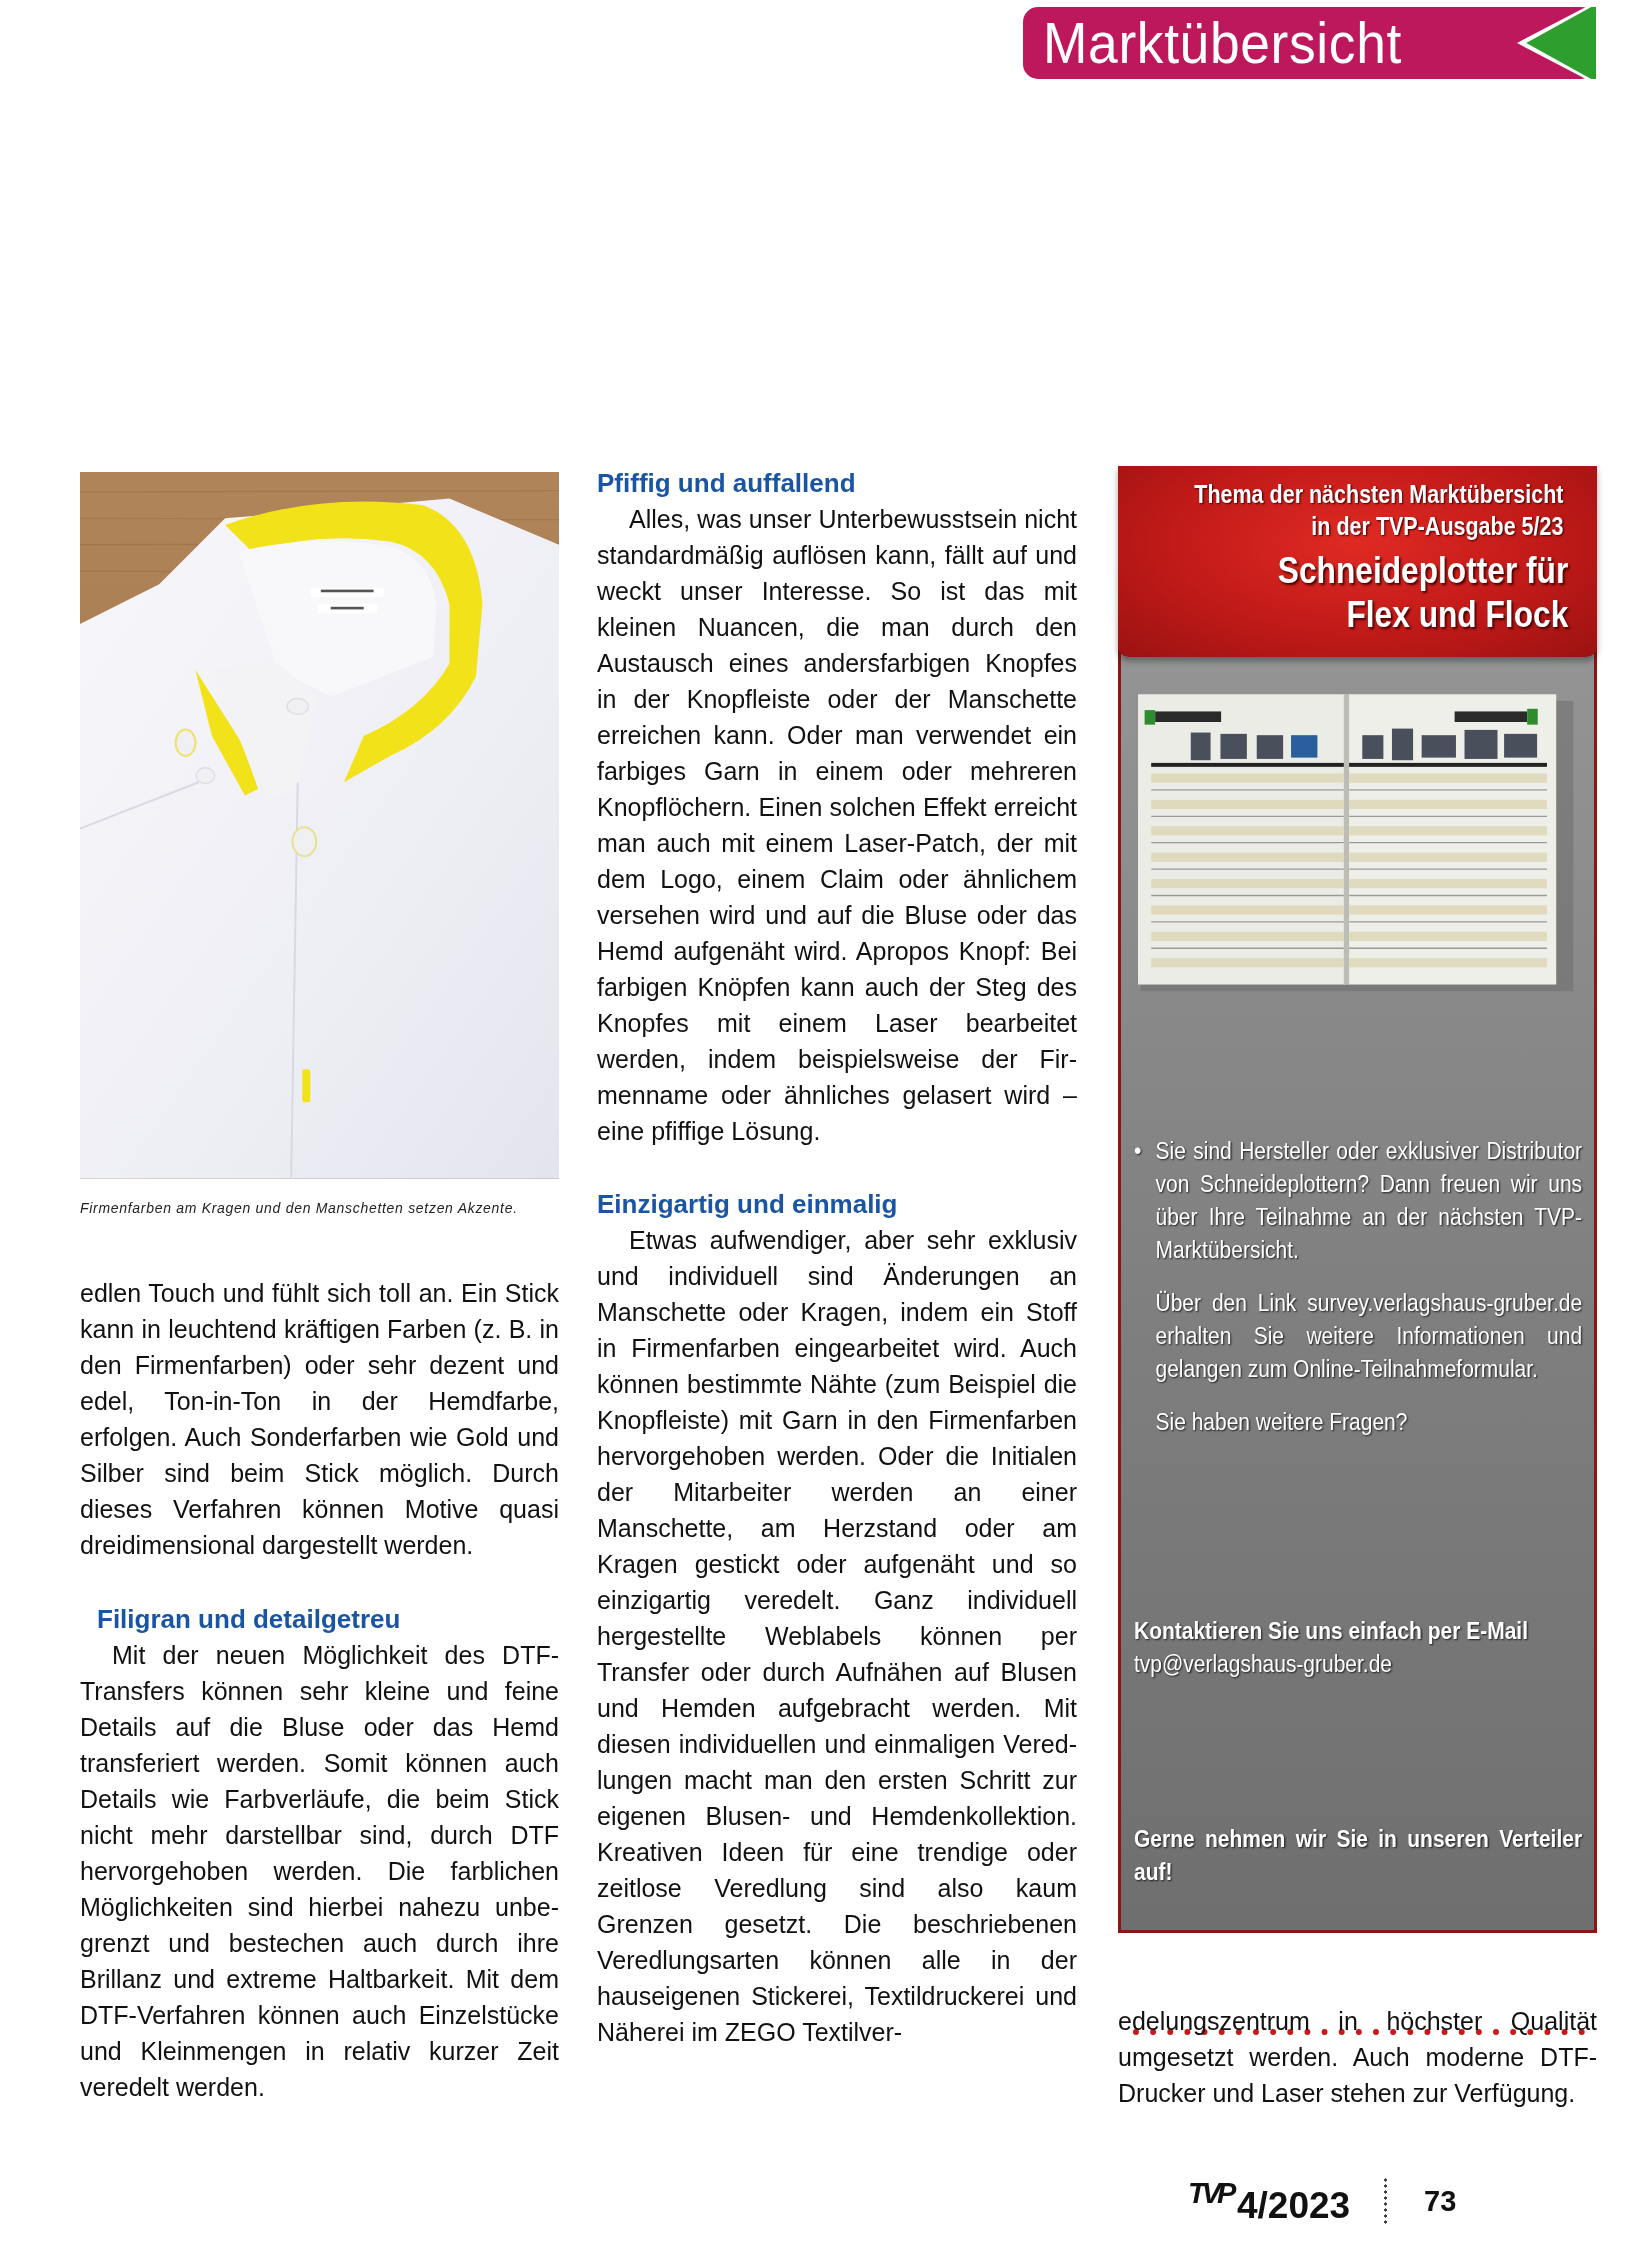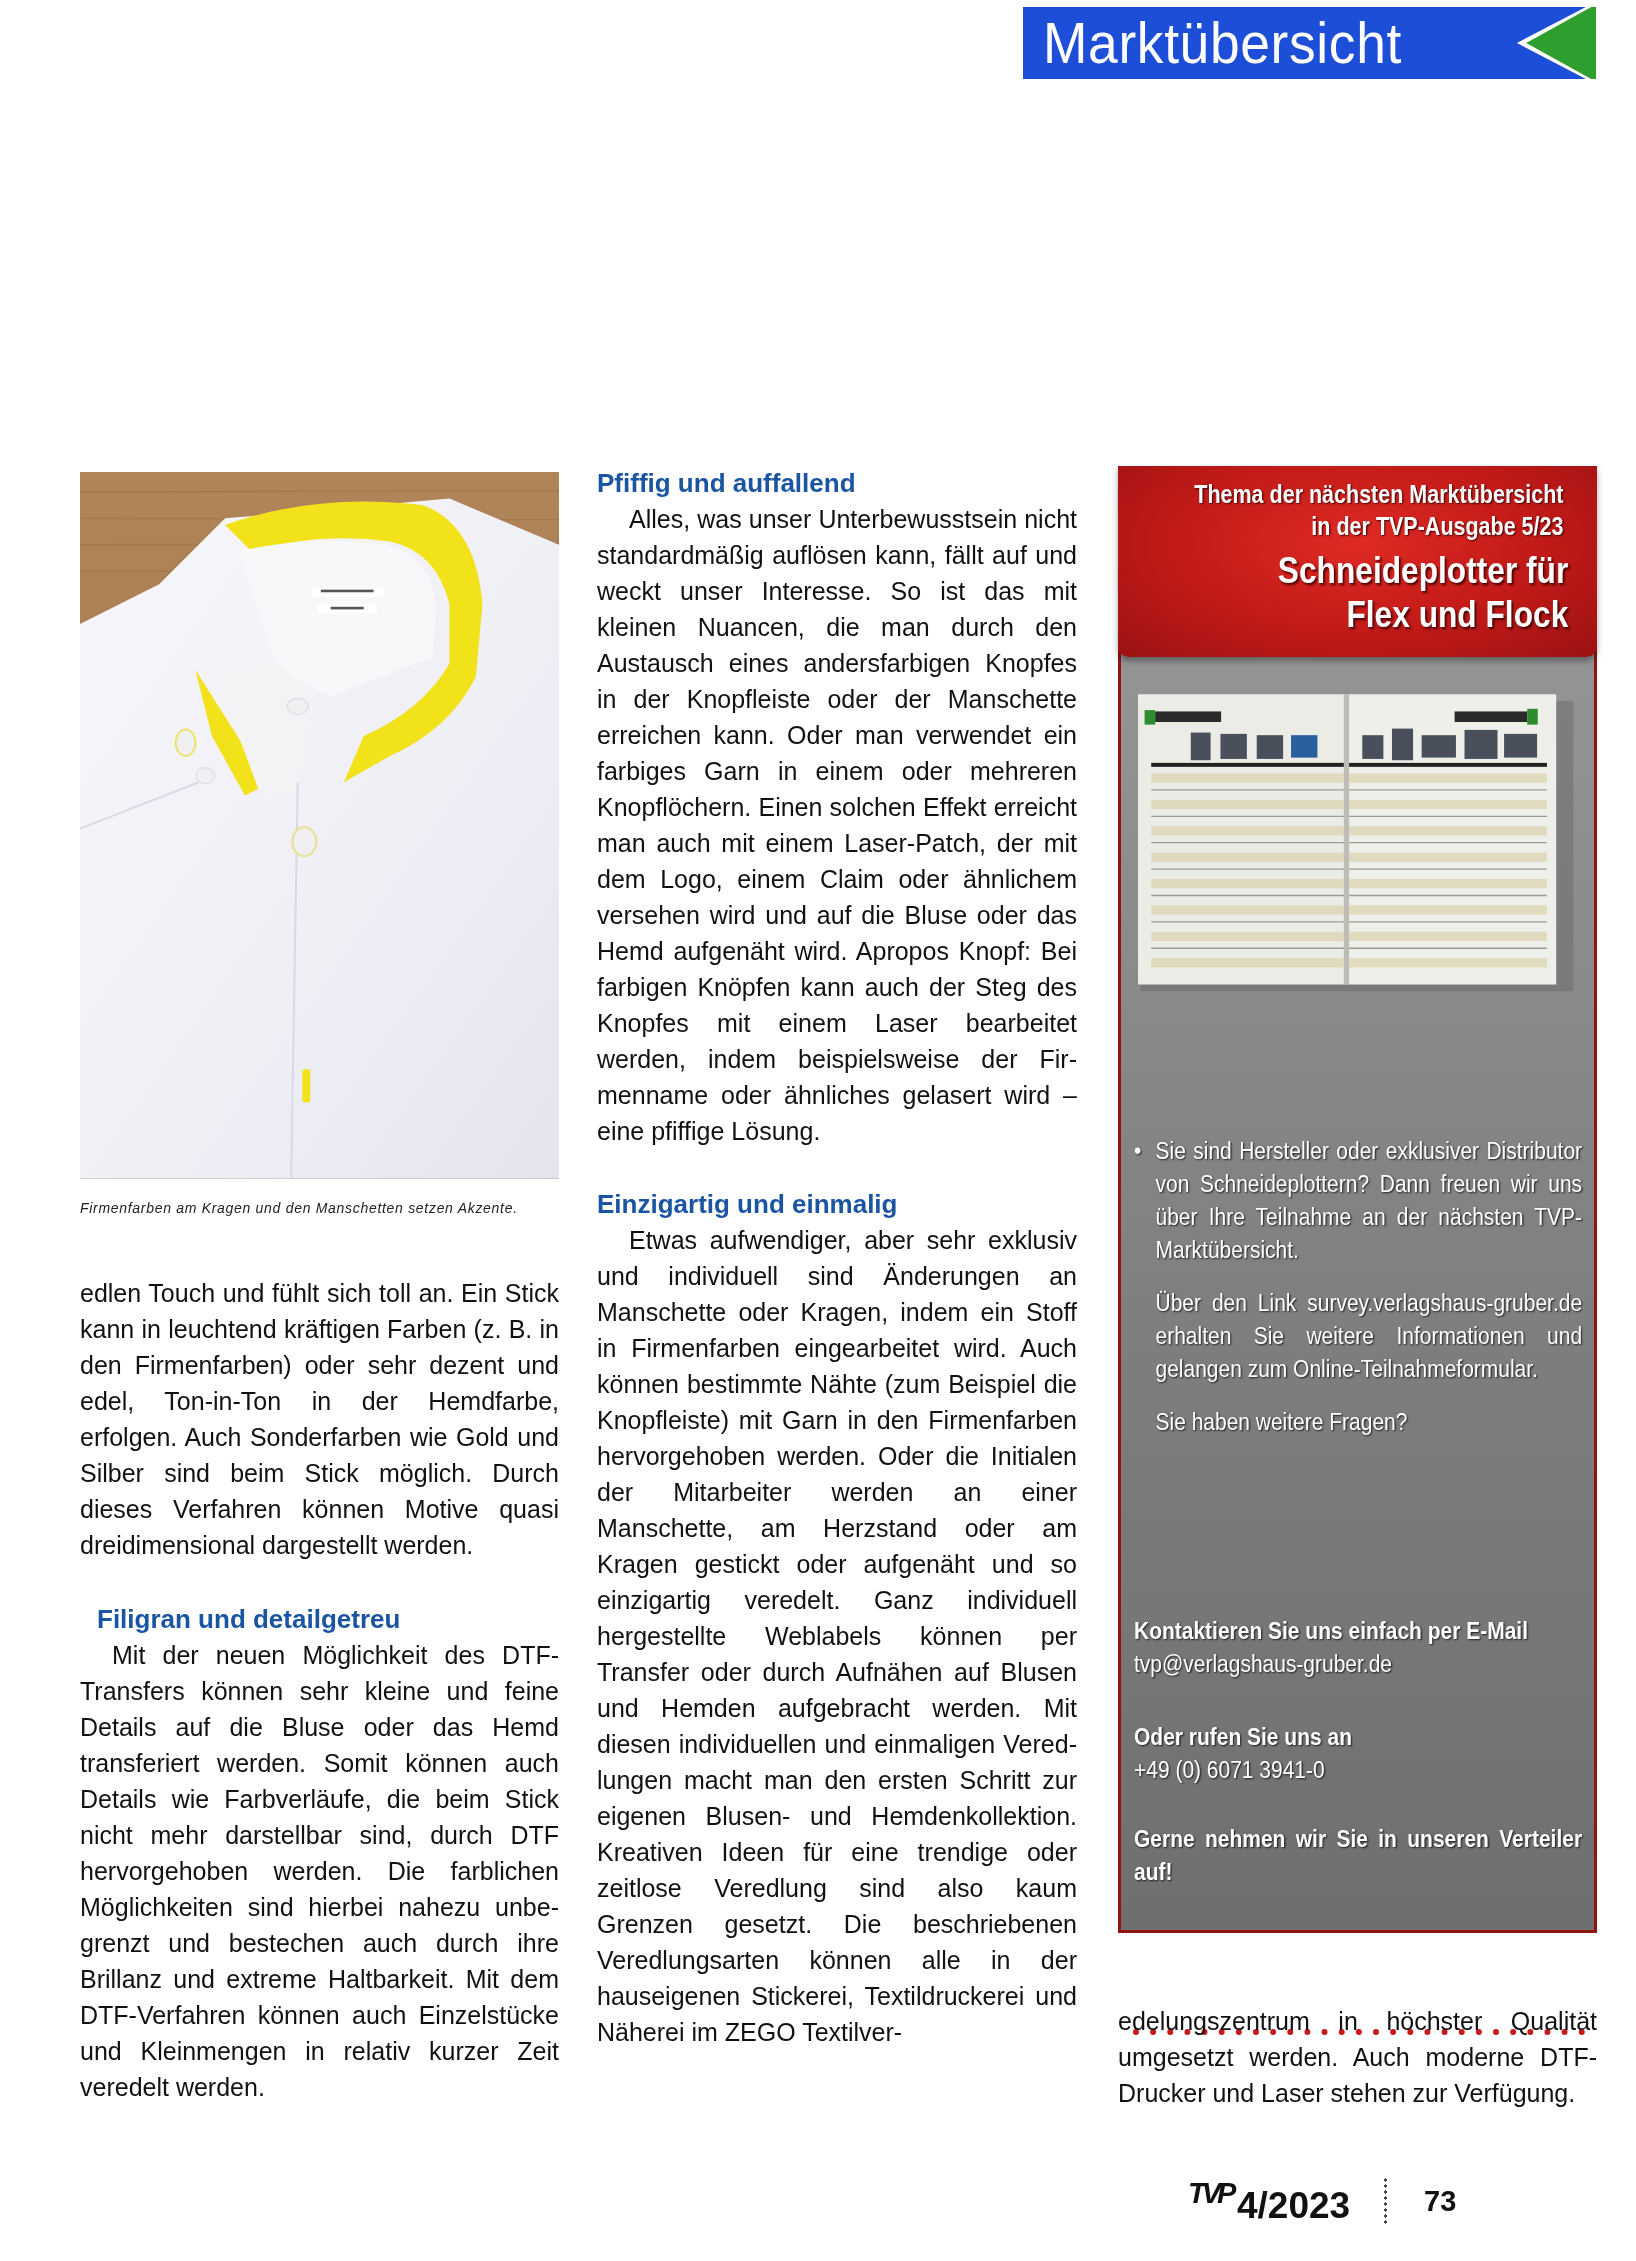--- a/index.html
+++ b/index.html
@@ -1,20 +1,20 @@
 <!DOCTYPE html>
 <html style="font-size:10.6px"><head>
 <meta charset="utf-8">
 <style>
   html, body { margin: 0; padding: 0; background: #ffffff; }
   body { width: 1636px; height: 2261px; position: relative; overflow: hidden; font-family: "Liberation Sans", sans-serif; color: #111; }
   .abs { position: absolute; }
 
   
-  .hdr { left: 1023px; top: 7.3px; width: 573px; height: 72px; background: #1d4ed8; }
+  .hdr { left: 1023px; top: 7.3px; width: 573px; height: 72px; background: #be185d; border-radius: 15px; }
   .hdr-title { position: absolute; left: 20px; top: 2.6px; font-size: 58px; line-height: 66px; color: #fff; font-weight: normal; letter-spacing: 0.7px; font-family: "Liberation Sans", sans-serif; transform: scaleX(0.92); transform-origin: left center; }
   .hdr-tri { position: absolute; right: 0; top: 0; width: 79px; height: 72px; }
 
   
   .col { font-size: 25px; line-height: 36px; text-align: justify; hyphens: manual; }
   .col p { margin: 0; }
   .col p.indent { text-indent: 32px; }
   .col h3 { margin: 0; color: #1a55a3; font-size: 26px; line-height: 36px; font-weight: bold; }
   .col1 { left: 80px; width: 479px; }
   .col2 { left: 597px; width: 480px; }
@@ -224,26 +224,20 @@
     </g>
   </svg>
 
   <div class="sb-txt" style="top:1148px;">
     <div class="sb-cond">
       <div style="font-weight:bold;">Kontaktieren Sie uns einfach per E-Mail</div>
       <div>tvp@verlagshaus-gruber.de</div>
     </div>
   </div>
 
-  <div class="sb-txt" style="top:1254px;">
-    <div class="sb-cond">
-      <div style="font-weight:bold;">Oder rufen Sie uns an</div>
-      <div>+49 (0) 6071 3941-0</div>
-    </div>
-  </div>
 
   <div class="sb-txt bold" style="top:1356px;">
     <div class="sb-cond" style="text-align:justify;">Gerne nehmen wir Sie in unseren Verteiler auf!</div>
   </div>
 </div>
 
 <div class="abs col col3" style="top:2003px;">
   <p>edelungszentrum in höchster Quali­tät umgesetzt werden. Auch moderne DTF-Drucker und Laser stehen zur Ver­fügung.</p>
 </div>
 

